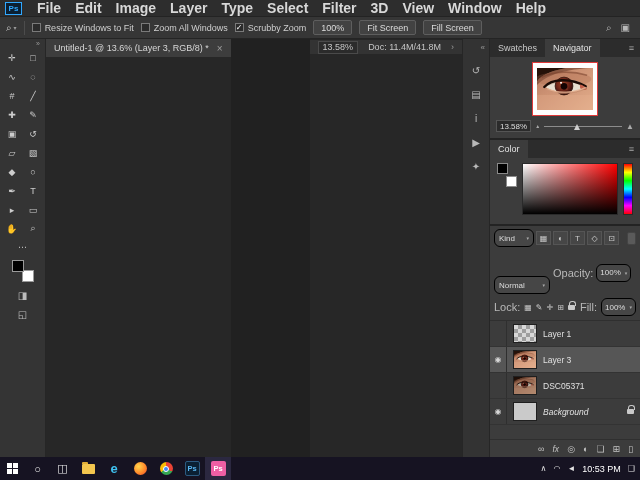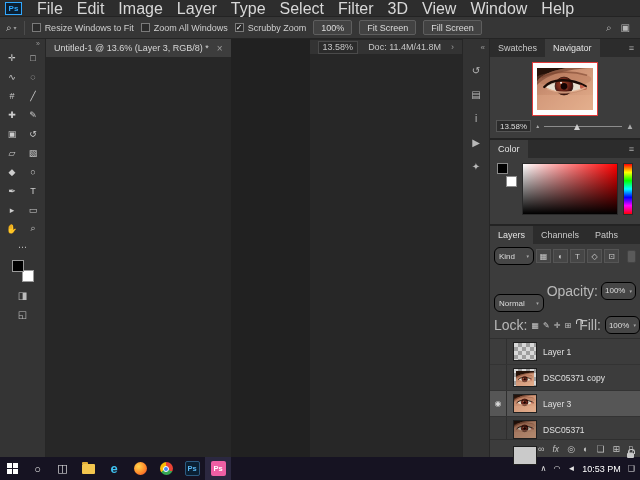--- a/index.html
+++ b/index.html
@@ -3,21 +3,21 @@
 <meta charset="utf-8">
 <style>
   * { margin:0; padding:0; box-sizing:border-box; }
   html,body { width:640px; height:480px; overflow:hidden; }
   body { font-family:"Liberation Sans","DejaVu Sans",sans-serif; background:#222; color:#d6d6d6; }
   .screen { width:640px; height:480px; display:flex; flex-direction:column; }
 
   
   .menubar { height:17px; background:#2d2d2d; border-bottom:1px solid #232323; display:flex; align-items:center; padding-left:5px; }
   .ps-logo { width:17px; height:13px; border:1px solid #31a8ff; color:#31a8ff; font-size:8px; font-weight:bold; display:flex; align-items:center; justify-content:center; margin-right:8px; background:#0b2033; }
-  .menu-item { font-size:16px; color:#d8d8d8; padding:0 7px; line-height:17px; }
+  .menu-item { font-size:14px; color:#d8d8d8; padding:0 7px; line-height:17px;font-weight:bold; }
 
   
   .optionsbar { height:22px; background:#363636; border-bottom:1px solid #242424; display:flex; align-items:center; padding:0 6px; gap:7px; }
   .tool-chip { display:flex; align-items:center; gap:2px; color:#cfcfcf; font-size:10px; }
   .tool-chip .caret { font-size:6px; color:#9a9a9a; }
   .divider { width:1px; height:14px; background:#4c4c4c; }
   .opt-check { display:flex; align-items:center; gap:4px; }
   .checkbox { width:9px; height:9px; border:1px solid #7a7a7a; background:#2b2b2b; color:#fff; font-size:8px; line-height:8px; text-align:center; }
   .opt-label { font-size:9px; color:#cfcfcf; }
   .opt-btn { height:15px; padding:0 7px; font-size:9px; color:#dcdcdc; background:#424242; border:1px solid #5e5e5e; border-radius:2px; display:flex; align-items:center; }
@@ -86,21 +86,21 @@
   
   .layers-group { flex:1; display:flex; flex-direction:column; min-height:0; }
   .kind-row { display:flex; align-items:center; gap:2px; padding:3px 4px 2px; }
   .dd { display:flex; align-items:center; justify-content:space-between; background:#464646; border:1px solid #000000; border-radius:6px; height:18px; padding:0 4px; font-size:8px; color:#ddd; gap:4px; }
   .dd .caret { font-size:5px; color:#aaa; }
   .kind-dd { width:40px; }
   .filter-ic { width:15px; height:14px; background:#464646; border:1px solid #555; display:flex; align-items:center; justify-content:center; font-size:8px; color:#ccc; }
   .filter-toggle { margin-left:auto; width:9px; height:13px; background:#5a5a5a; border:1px solid #444; border-radius:2px; }
   .blend-row { display:flex; align-items:center; gap:3px; padding:2px 4px; }
   .blend-dd { width:56px;margin-top:25px; }
-  .mini-label { font-size:14px; color:#b8b8b8; }
+  .mini-label { font-size:11px; color:#b8b8b8; }
   .val-dd { padding:0 3px; }
   .lock-row { display:flex; align-items:center; gap:4px; padding:2px 4px 4px; }
   .lock-ic { font-size:8px; color:#c9c9c9; }
   .lock-shape { width:7px; height:5px; background:#c9c9c9; border-radius:1px; position:relative; display:inline-block; }
   .lock-shape::before { content:""; position:absolute; top:-4px; left:1px; width:5px; height:4px; border:1px solid #c9c9c9; border-bottom:none; border-radius:3px 3px 0 0; }
   .layer-list { flex:1; border-top:1px solid #2f2f2f; min-height:0; }
   .layer-row { height:26px; display:flex; align-items:center; border-bottom:1px solid #333; padding-right:6px; }
   .layer-row.selected { background:#565656; }
   .eye-well { width:17px; align-self:stretch; border-right:1px solid #2f2f2f; display:flex; align-items:center; justify-content:center; font-size:8px; color:#d6d6d6; }
   .thumb { width:24px; height:19px; margin:0 6px; border:1px solid #1f1f1f; background:#8a8a8a; overflow:hidden; position:relative; flex:none; }
@@ -321,25 +321,20 @@
           <div class="mini-swatches">
             <div class="mini-bg"></div>
             <div class="mini-fg"></div>
           </div>
           <div class="sat-box"></div>
           <div class="hue-bar"></div>
         </div>
       </div>
 
       <div class="panel-group layers-group">
-        <div class="ptabs">
-          <div class="ptab active">Layers</div>
-          <div class="ptab">Channels</div>
-          <div class="ptab">Paths</div>
-        </div>
         <div class="kind-row">
           <div class="dd kind-dd">
             <span>Kind</span>
             <span class="caret">▾</span>
           </div>
           <span class="filter-ic">▦</span>
           <span class="filter-ic">◐</span>
           <span class="filter-ic">T</span>
           <span class="filter-ic">◇</span>
           <span class="filter-ic">⊡</span>
@@ -370,31 +365,20 @@
           </div>
         </div>
         <div class="layer-list">
           <div class="layer-row">
             <div class="eye-well">
                 <span></span>
               </div>
             <div class="thumb checker"></div>
             <span class="layer-name">Layer 1</span>
           </div>
-          <div class="layer-row">
-            <div class="eye-well">
-                <span></span>
-              </div>
-            <div class="thumb checker inset">
-              <svg viewBox="0 0 170 172" preserveAspectRatio="xMidYMid slice">
-                  <use href="#eye-art"></use>
-                </svg>
-            </div>
-            <span class="layer-name">DSC05371 copy</span>
-          </div>
           <div class="layer-row selected">
             <div class="eye-well">
                 <span>◉</span>
               </div>
             <div class="thumb">
               <svg viewBox="0 0 170 172" preserveAspectRatio="xMidYMid slice">
                   <use href="#eye-art"></use>
                 </svg>
             </div>
             <span class="layer-name">Layer 3</span>

